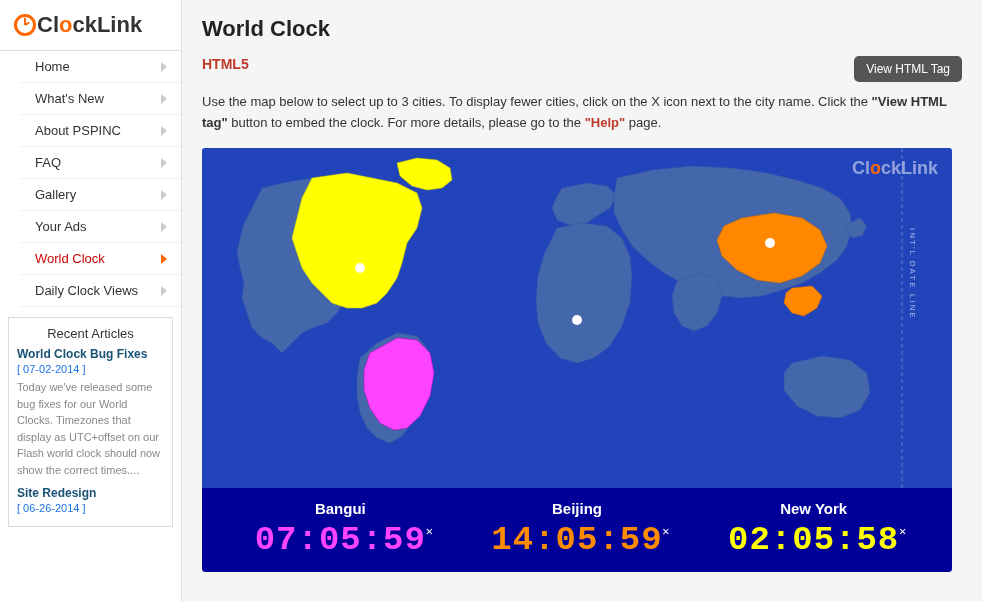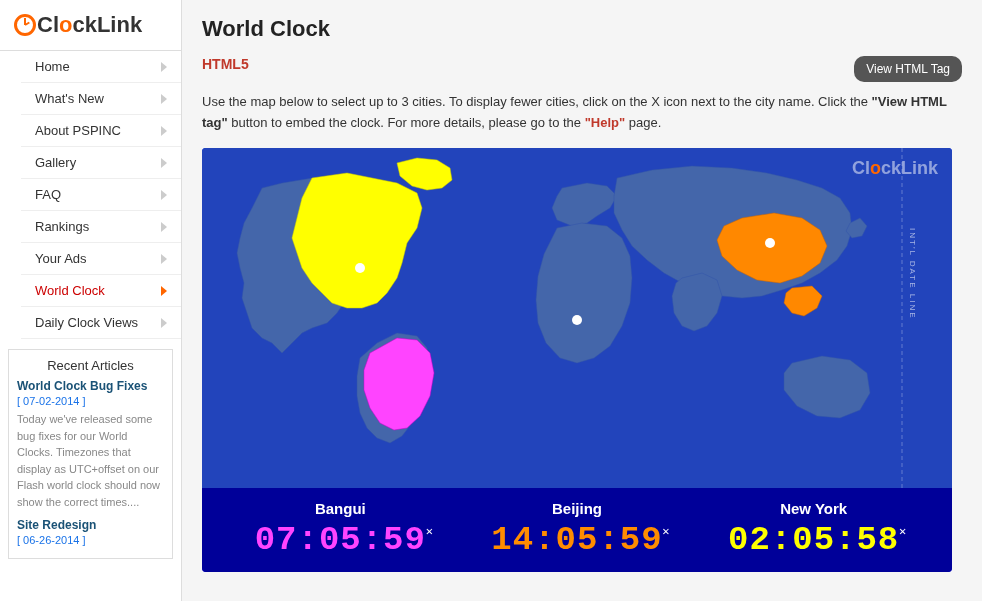--- a/index.html
+++ b/index.html
@@ -144,21 +144,21 @@
       margin-bottom: 10px;
     }
 
     #view-html-tag-btn {
       background: #555;
       color: #fff;
       border: none;
       padding: 6px 12px;
       font-size: 12px;
       cursor: pointer;
-      border-radius: 10px;
+      border-radius: 5px;
       white-space: nowrap;
     }
 
     #description {
       font-size: 13px;
       color: #333;
       line-height: 1.6;
       margin-bottom: 14px;
     }
     #description strong { font-weight: bold; }
@@ -261,33 +261,27 @@
             </a>
         </li>
         <li>
           <a href="#">
               <span>About PSPINC</span>
               <span class="arrow"></span>
             </a>
         </li>
         <li>
           <a href="#">
+              <span>FAQ</span>
+              <span class="arrow"></span>
+            </a>
+        </li>
+        <li>
+          <a href="#">
               <span>Gallery</span>
-              <span class="arrow"></span>
-            </a>
-        </li>
-        <li>
-          <a href="#">
-              <span>FAQ</span>
-              <span class="arrow"></span>
-            </a>
-        </li>
-        <li>
-          <a href="#">
-              <span>Rankings</span>
               <span class="arrow"></span>
             </a>
         </li>
         <li>
           <a href="#">
               <span>Your Ads</span>
               <span class="arrow"></span>
             </a>
         </li>
         <li class="active">

